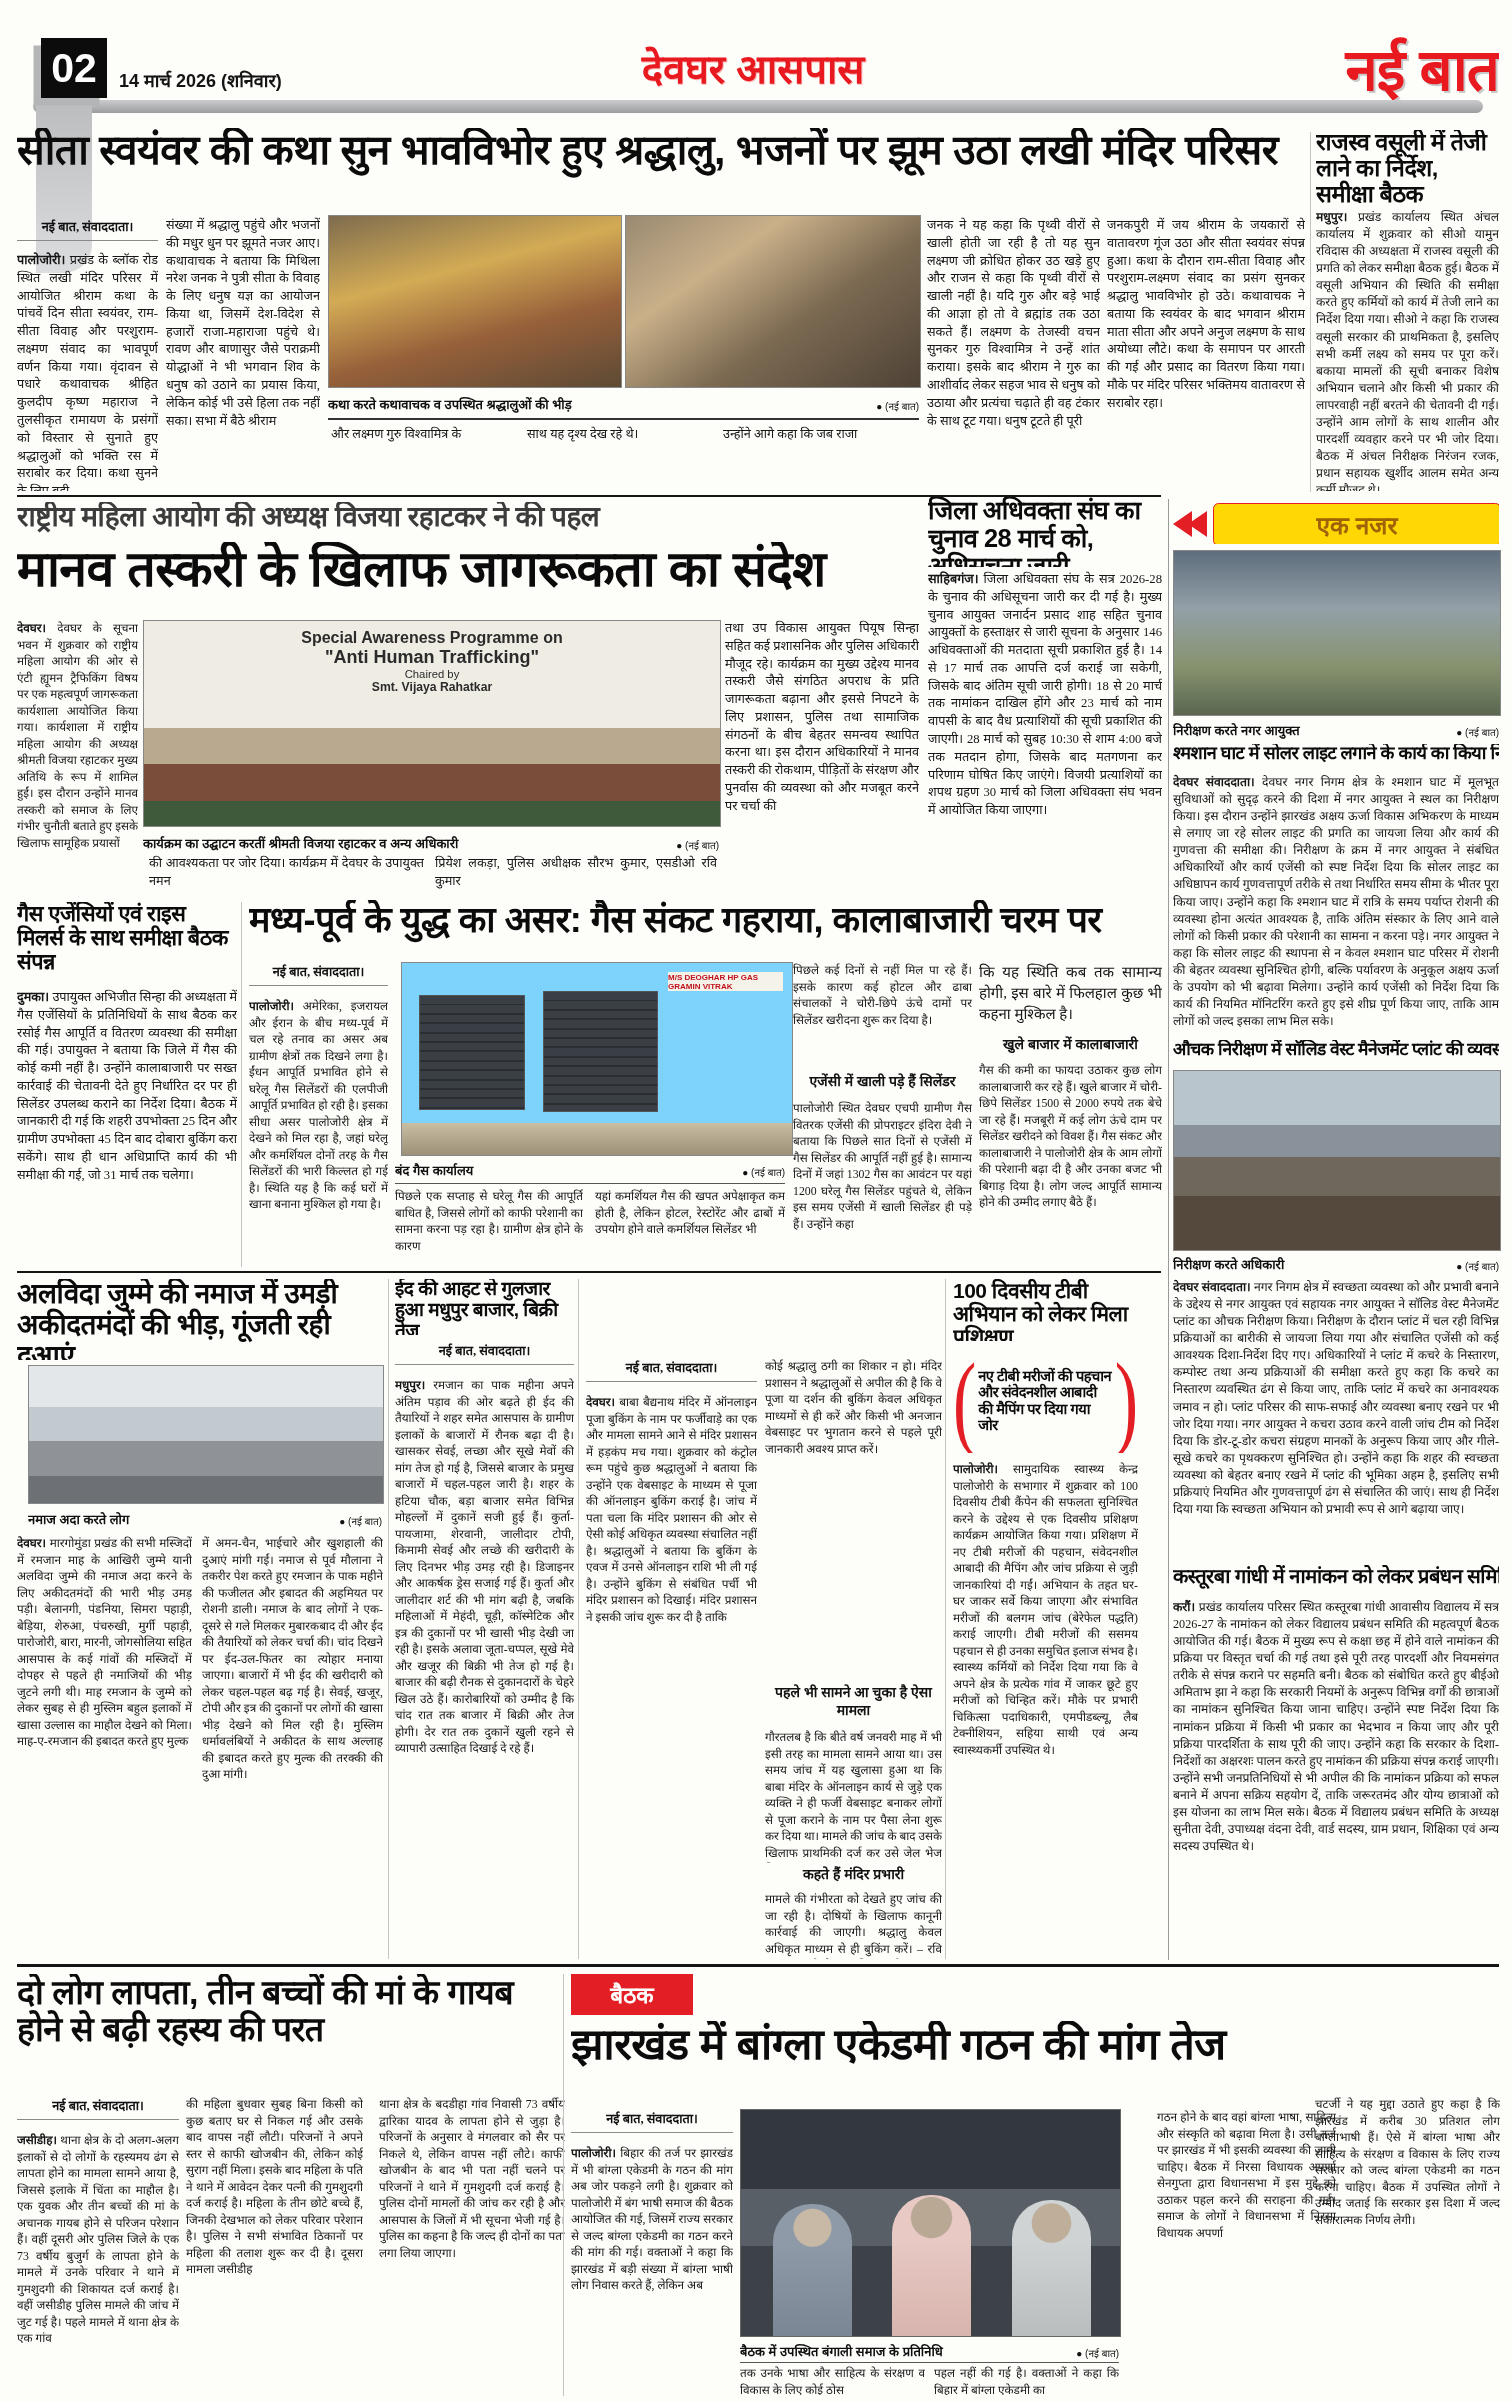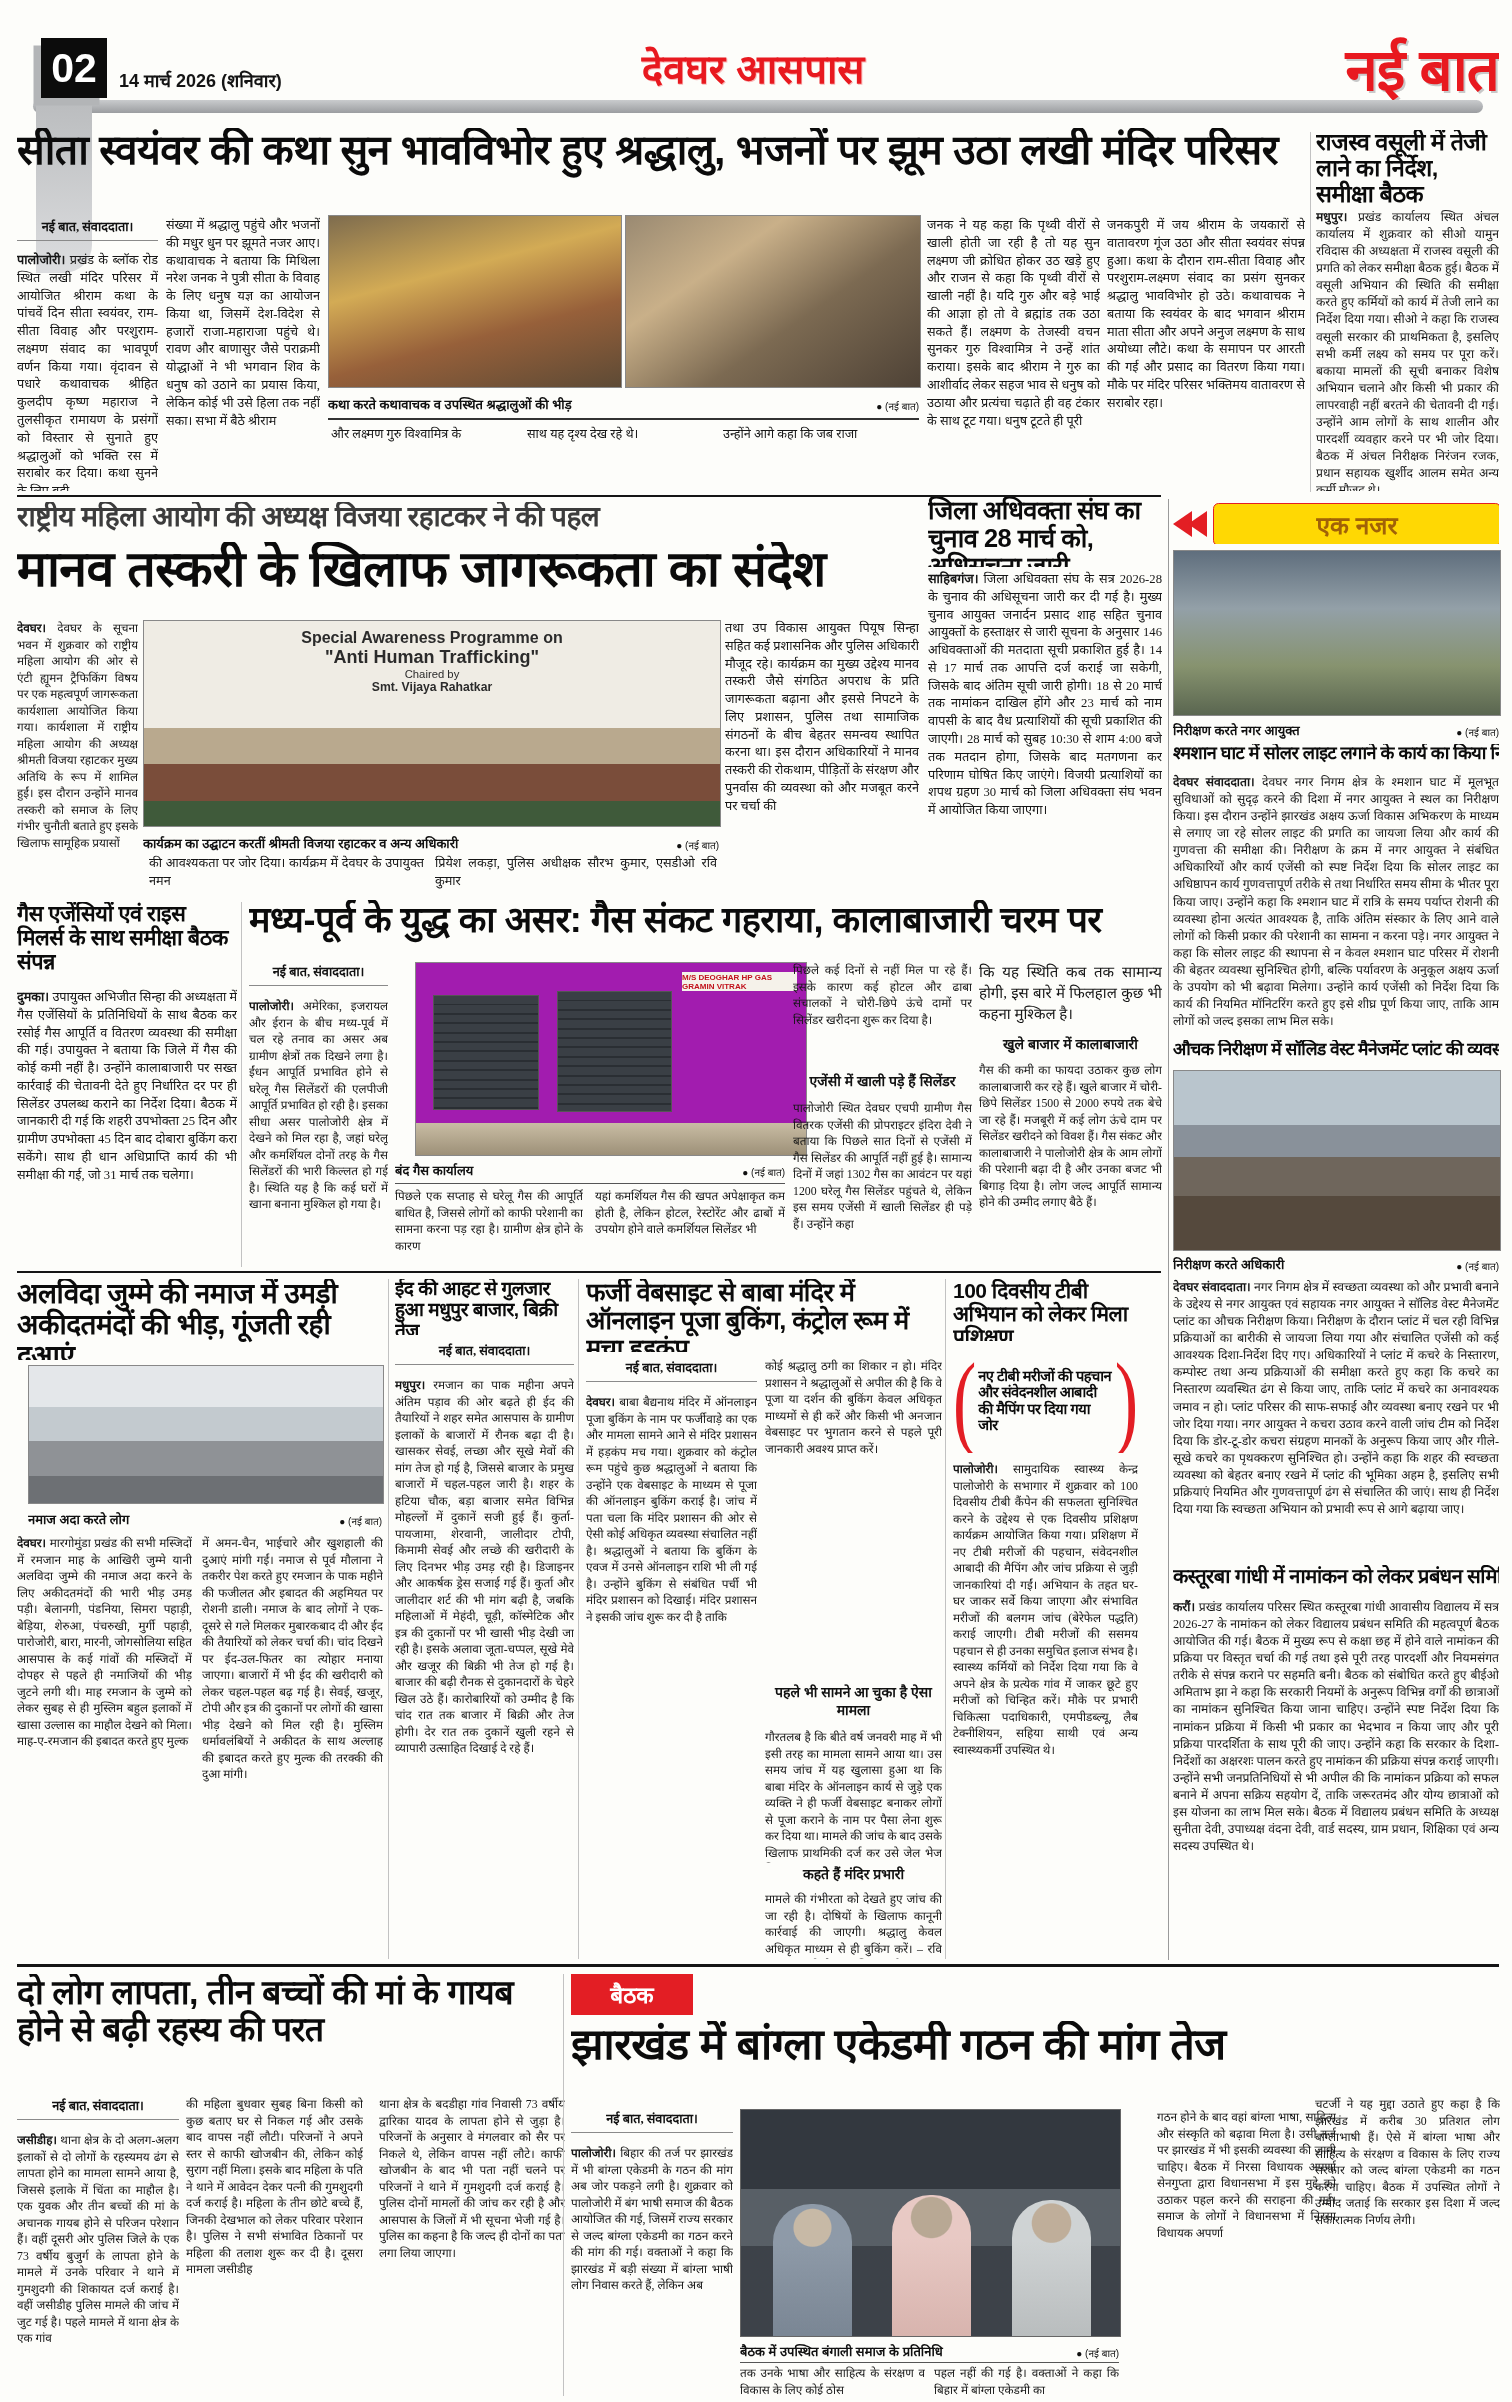--- a/index.html
+++ b/index.html
@@ -154,21 +154,21 @@
       <p class="bd"><b class="dl">दुमका।</b> <span>उपायुक्त अभिजीत सिन्हा की अध्यक्षता में गैस एजेंसियों के प्रतिनिधियों के साथ बैठक कर रसोई गैस आपूर्ति व वितरण व्यवस्था की समीक्षा की गई। उपायुक्त ने बताया कि जिले में गैस की कोई कमी नहीं है। उन्होंने कालाबाजारी पर सख्त कार्रवाई की चेतावनी देते हुए निर्धारित दर पर ही सिलेंडर उपलब्ध कराने का निर्देश दिया। बैठक में जानकारी दी गई कि शहरी उपभोक्ता 25 दिन और ग्रामीण उपभोक्ता 45 दिन बाद दोबारा बुकिंग करा सकेंगे। साथ ही धान अधिप्राप्ति कार्य की भी समीक्षा की गई, जो 31 मार्च तक चलेगा।</span></p>
     </div>
   <div class="vr" style="left:241px;top:902px;height:365px;"></div>
 
   <div class="abs hl" style="left:249px;top:900px;width:913px;height:51px;font-size:36px;white-space:nowrap;"><span>मध्य-पूर्व के युद्ध का असर: गैस संकट गहराया, कालाबाजारी चरम पर</span></div>
   <div class="abs by" style="left:249px;top:962px;width:139px;"><span>नई बात, संवाददाता।</span></div>
   <div class="abs" style="left:249px;top:998px;width:139px;height:269px;">
       <p class="bd" style="font-size:11.8px;"><b class="dl">पालोजोरी।</b> <span>अमेरिका, इजरायल और ईरान के बीच मध्य-पूर्व में चल रहे तनाव का असर अब ग्रामीण क्षेत्रों तक दिखने लगा है। ईंधन आपूर्ति प्रभावित होने से घरेलू गैस सिलेंडरों की एलपीजी आपूर्ति प्रभावित हो रही है। इसका सीधा असर पालोजोरी क्षेत्र में देखने को मिल रहा है, जहां घरेलू और कमर्शियल दोनों तरह के गैस सिलेंडरों की भारी किल्लत हो गई है। स्थिति यह है कि कई घरों में खाना बनाना मुश्किल हो गया है।</span></p>
     </div>
 
-  <div class="ph" style="left:415px;top:962px;width:390px;height:192px;background:#a21caf;border:0.9px solid #888;">
+  <div class="ph" style="left:401px;top:962px;width:390px;height:192px;background:#7dd3fc;border:0.9px solid #888;">
     <div style="position:absolute;left:17px;top:32px;width:104px;height:113px;background:repeating-linear-gradient(#3a3f45 0 7.5px,#2a2e33 7.5px 9.4px);border:1.9px solid #555;"></div>
     <div style="position:absolute;left:141px;top:28px;width:113px;height:119px;background:repeating-linear-gradient(#3a3f45 0 7.5px,#2a2e33 7.5px 9.4px);border:1.9px solid #555;"></div>
     <div style="position:absolute;left:266px;top:9.4px;width:115px;height:19px;background:#f5f2ea;color:#c1121c;font-family:'Liberation Sans',sans-serif;font-size:8px;font-weight:bold;display:flex;align-items:center;justify-content:center;">
         <span>M/S DEOGHAR HP GAS GRAMIN VITRAK</span>
       </div>
     <div style="position:absolute;left:0;bottom:0;width:100%;height:32px;background:linear-gradient(#c9bda4,#9d9078);"></div>
   </div>
   <div class="abs cap" style="left:395px;top:1158px;width:390px;height:21px;">
       <span>बंद गैस कार्यालय</span>
       <span class="cr">● (नई बात)</span>
@@ -213,21 +213,20 @@
     </div>
   <div class="vr" style="left:388px;top:1279px;height:680px;"></div>
 
   <div class="abs hl" style="left:395px;top:1279px;width:179px;height:56px;font-size:19px;"><span>ईद की आहट से गुलजार हुआ मधुपुर बाजार, बिक्री तेज</span></div>
   <div class="abs by" style="left:395px;top:1341px;width:179px;"><span>नई बात, संवाददाता।</span></div>
   <div class="abs" style="left:395px;top:1377px;width:179px;height:582px;">
       <p class="bd" style="font-size:11.8px;"><b class="dl">मधुपुर।</b> <span>रमजान का पाक महीना अपने अंतिम पड़ाव की ओर बढ़ते ही ईद की तैयारियों ने शहर समेत आसपास के ग्रामीण इलाकों के बाजारों में रौनक बढ़ा दी है। खासकर सेवई, लच्छा और सूखे मेवों की मांग तेज हो गई है, जिससे बाजार के प्रमुख बाजारों में चहल-पहल जारी है। शहर के हटिया चौक, बड़ा बाजार समेत विभिन्न मोहल्लों में दुकानें सजी हुई हैं। कुर्ता-पायजामा, शेरवानी, जालीदार टोपी, किमामी सेवई और लच्छे की खरीदारी के लिए दिनभर भीड़ उमड़ रही है। डिजाइनर और आकर्षक ड्रेस सजाई गई हैं। कुर्ता और जालीदार शर्ट की भी मांग बढ़ी है, जबकि महिलाओं में मेहंदी, चूड़ी, कॉस्मेटिक और इत्र की दुकानों पर भी खासी भीड़ देखी जा रही है। इसके अलावा जूता-चप्पल, सूखे मेवे और खजूर की बिक्री भी तेज हो गई है। बाजार की बढ़ी रौनक से दुकानदारों के चेहरे खिल उठे हैं। कारोबारियों को उम्मीद है कि चांद रात तक बाजार में बिक्री और तेज होगी। देर रात तक दुकानें खुली रहने से व्यापारी उत्साहित दिखाई दे रहे हैं।</span></p>
     </div>
   <div class="vr" style="left:578px;top:1279px;height:680px;"></div>
 
-  <div class="abs hl" style="left:586px;top:1279px;width:356px;height:73px;font-size:25.4px;"><span>फर्जी वेबसाइट से बाबा मंदिर में ऑनलाइन पूजा बुकिंग, कंट्रोल रूम में मचा हड़कंप</span></div>
   <div class="abs by" style="left:586px;top:1358px;width:171px;"><span>नई बात, संवाददाता।</span></div>
   <div class="abs" style="left:586px;top:1394px;width:171px;height:565px;">
       <p class="bd" style="font-size:11.8px;"><b class="dl">देवघर।</b> <span>बाबा बैद्यनाथ मंदिर में ऑनलाइन पूजा बुकिंग के नाम पर फर्जीवाड़े का एक और मामला सामने आने से मंदिर प्रशासन में हड़कंप मच गया। शुक्रवार को कंट्रोल रूम पहुंचे कुछ श्रद्धालुओं ने बताया कि उन्होंने एक वेबसाइट के माध्यम से पूजा की ऑनलाइन बुकिंग कराई है। जांच में पता चला कि मंदिर प्रशासन की ओर से ऐसी कोई अधिकृत व्यवस्था संचालित नहीं है। श्रद्धालुओं ने बताया कि बुकिंग के एवज में उनसे ऑनलाइन राशि भी ली गई है। उन्होंने बुकिंग से संबंधित पर्ची भी मंदिर प्रशासन को दिखाई। मंदिर प्रशासन ने इसकी जांच शुरू कर दी है ताकि</span></p>
     </div>
   <div class="abs" style="left:765px;top:1358px;width:177px;height:322px;">
       <p class="bd" style="font-size:11.8px;">कोई श्रद्धालु ठगी का शिकार न हो। मंदिर प्रशासन ने श्रद्धालुओं से अपील की है कि वे पूजा या दर्शन की बुकिंग केवल अधिकृत माध्यमों से ही करें और किसी भी अनजान वेबसाइट पर भुगतान करने से पहले पूरी जानकारी अवश्य प्राप्त करें।</p>
     </div>
   <div class="abs sub" style="left:765px;top:1684px;width:177px;height:41px;"><span>पहले भी सामने आ चुका है ऐसा मामला</span></div>
   <div class="abs" style="left:765px;top:1729px;width:177px;height:134px;">
       <p class="bd" style="font-size:11.8px;">गौरतलब है कि बीते वर्ष जनवरी माह में भी इसी तरह का मामला सामने आया था। उस समय जांच में यह खुलासा हुआ था कि बाबा मंदिर के ऑनलाइन कार्य से जुड़े एक व्यक्ति ने ही फर्जी वेबसाइट बनाकर लोगों से पूजा कराने के नाम पर पैसा लेना शुरू कर दिया था। मामले की जांच के बाद उसके खिलाफ प्राथमिकी दर्ज कर उसे जेल भेज दिया गया था।</p>

